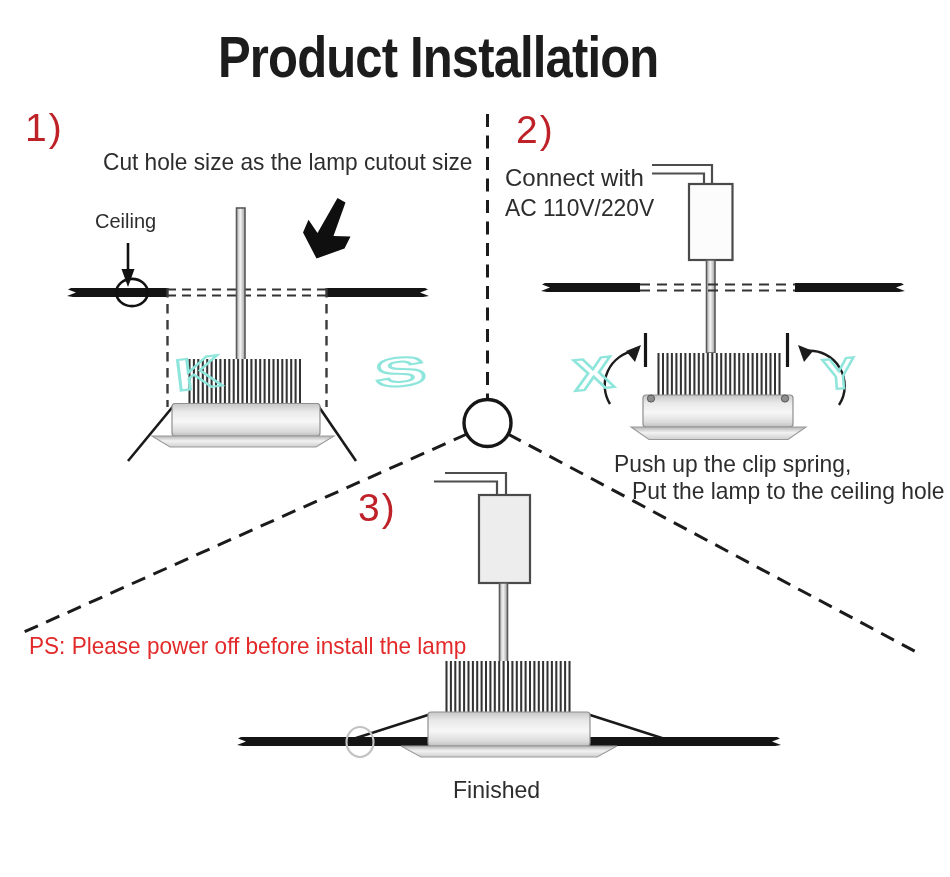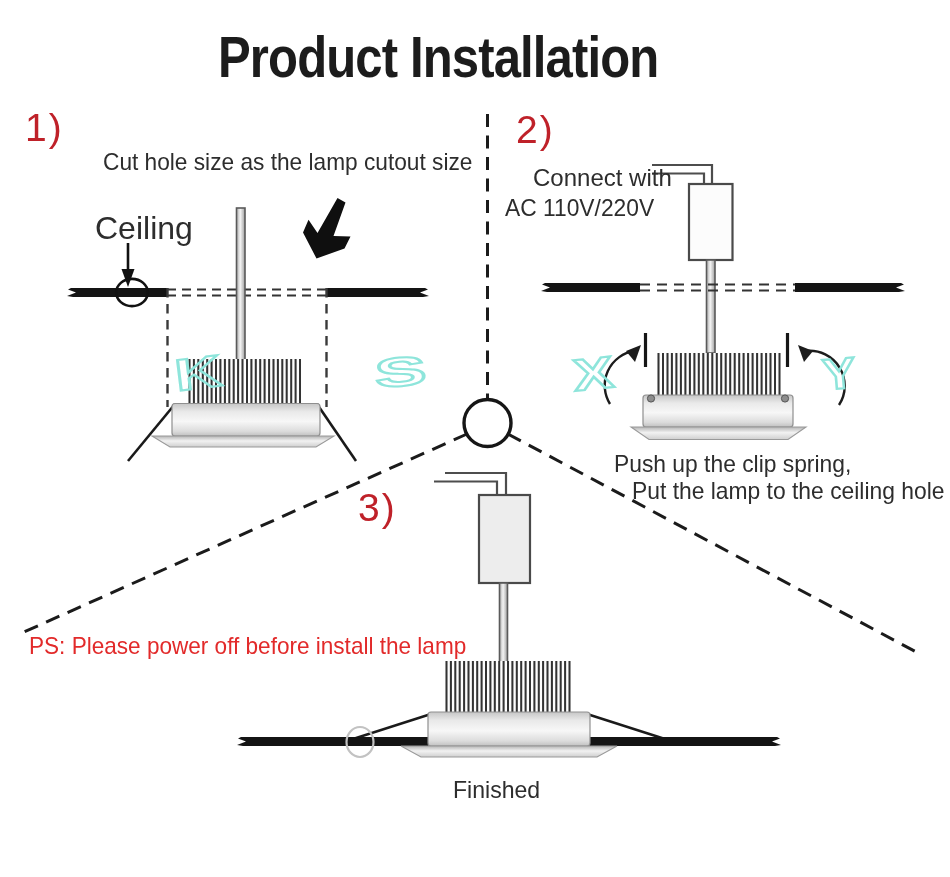--- a/index.html
+++ b/index.html
@@ -161,20 +161,20 @@
 <line x1="587" y1="714" x2="665" y2="739" stroke="#1a1a1a" stroke-width="2.4"></line>
 <polygon points="430,737 241,737 238,738.5 246,741.5 237,745 243,746 430,746" fill="#141414"></polygon>
 <polygon points="588,737 777,737 780,738.5 772,741.5 781,745 775,746 588,746" fill="#141414"></polygon>
 <ellipse cx="360" cy="742" rx="13.5" ry="15" fill="none" stroke="#c2c2c2" stroke-width="2.2"></ellipse>
 <rect x="428" y="712" width="162" height="34" rx="3" fill="url(#bodyG)" stroke="#8f8f8f" stroke-width="1.2"></rect>
 <polygon points="401,746 617,746 597,757 421,757" fill="url(#flanG)" stroke="#9a9a9a" stroke-width="1.1"></polygon>
 </svg>
 <div style="position:absolute;left:218px;top:24px;font-size:57px;color:#1c1c1c;font-weight:bold;white-space:nowrap;transform-origin:left top;transform:scaleX(0.86);letter-spacing:-1px;">Product Installation</div>
 <div style="position:absolute;left:25px;top:106px;font-size:39px;color:#bf2129;font-weight:normal;white-space:nowrap;letter-spacing:2px;">1)</div>
 <div style="position:absolute;left:103px;top:148px;font-size:24px;color:#2d2d2d;font-weight:normal;white-space:nowrap;transform-origin:left top;transform:scaleX(0.945);">Cut hole size as the lamp cutout size</div>
-<div style="position:absolute;left:95px;top:210px;font-size:32px;color:#2d2d2d;font-weight:normal;white-space:nowrap;">Ceiling</div>
+<div style="position:absolute;left:95px;top:210px;font-size:20px;color:#2d2d2d;font-weight:normal;white-space:nowrap;">Ceiling</div>
 <div style="position:absolute;left:516px;top:108px;font-size:39px;color:#bf2129;font-weight:normal;white-space:nowrap;letter-spacing:2px;">2)</div>
-<div style="position:absolute;left:505px;top:164px;font-size:24px;color:#2d2d2d;font-weight:normal;white-space:nowrap;margin-left:28px;">Connect with</div>
+<div style="position:absolute;left:505px;top:164px;font-size:24px;color:#2d2d2d;font-weight:normal;white-space:nowrap;">Connect with</div>
 <div style="position:absolute;left:505px;top:194px;font-size:24px;color:#2d2d2d;font-weight:normal;white-space:nowrap;transform-origin:left top;transform:scaleX(0.95);">AC 110V/220V</div>
 <div style="position:absolute;left:614px;top:450px;font-size:24px;color:#2d2d2d;font-weight:normal;white-space:nowrap;transform-origin:left top;transform:scaleX(0.951);">Push up the clip spring,</div>
 <div style="position:absolute;left:632px;top:477px;font-size:24px;color:#2d2d2d;font-weight:normal;white-space:nowrap;transform-origin:left top;transform:scaleX(0.952);">Put the lamp to the ceiling hole</div>
 <div style="position:absolute;left:358px;top:486px;font-size:39px;color:#bf2129;font-weight:normal;white-space:nowrap;letter-spacing:2px;">3)</div>
 <div style="position:absolute;left:29px;top:632px;font-size:24px;color:#e22a2a;font-weight:normal;white-space:nowrap;transform-origin:left top;transform:scaleX(0.94);">PS: Please power off before install the lamp</div>
 <div style="position:absolute;left:453px;top:776px;font-size:24px;color:#2d2d2d;font-weight:normal;white-space:nowrap;transform-origin:left top;transform:scaleX(0.96);">Finished</div>
 </body></html>

